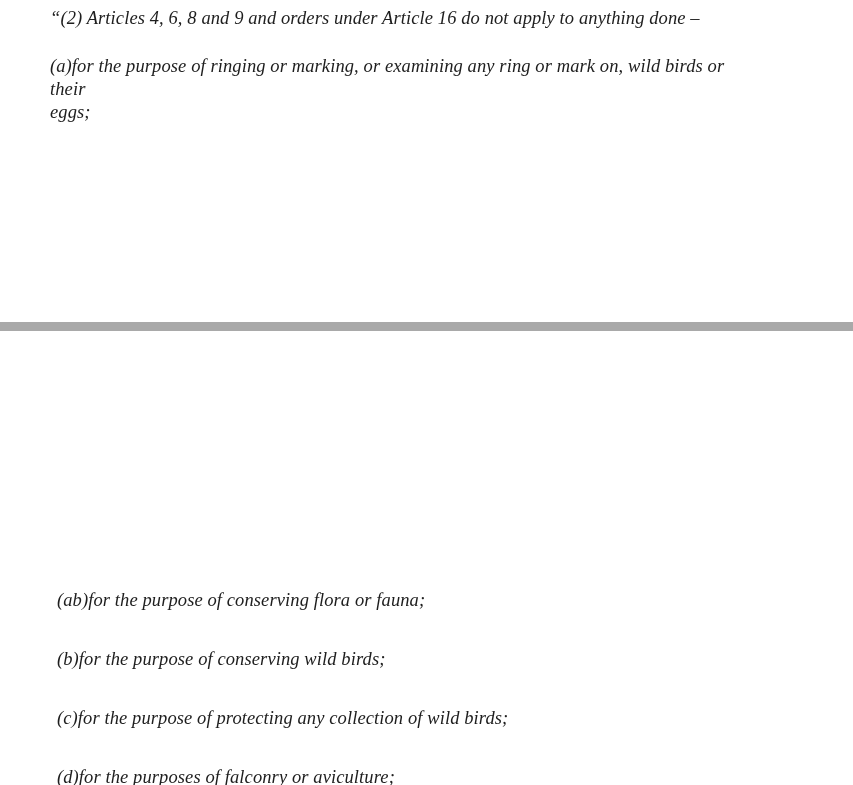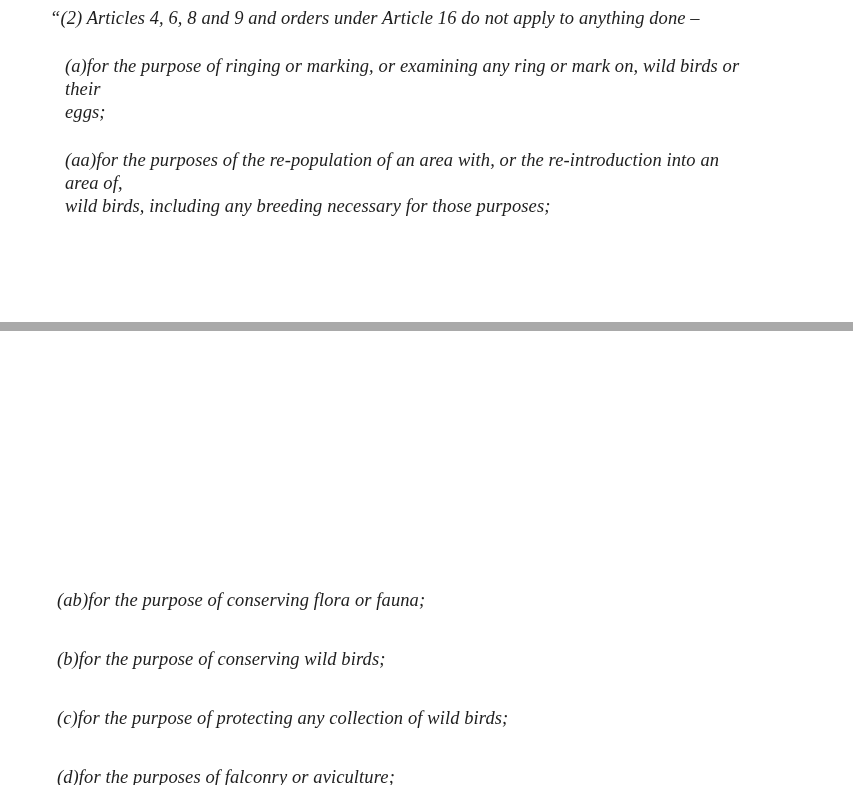--- a/index.html
+++ b/index.html
@@ -28,21 +28,20 @@
     font-size: 18.5px;
     line-height: 23px;
     letter-spacing: 0.1px;
   }
   .top-section {
     top: 0;
     padding: 7px 10px 0 50px;
   }
   .top-section p + p {
     margin-top: 25px;
-    margin-left: 15px;
   }
   .page-divider {
     position: absolute;
     top: 322px;
     left: 0;
     width: 853px;
     height: 9px;
     background: #a9a9a9;
   }
   .bottom-section {
@@ -53,22 +52,20 @@
     margin-top: 36px;
   }
 </style>
 </head>
 <body>
 
 <div class="page-section top-section">
   <p>“(2) Articles 4, 6, 8 and 9 and orders under Article 16 do not apply to anything done –</p>
   <p>(a)for the purpose of ringing or marking, or examining any ring or mark on, wild birds or their
 eggs;</p>
-  <p>(aa)for the purposes of the re-population of an area with, or the re-introduction into an area of,
-wild birds, including any breeding necessary for those purposes;</p>
 </div>
 
 <div class="page-divider" style="background: rgb(169, 169, 169);"></div>
 
 <div class="page-section bottom-section">
   <p>(ab)for the purpose of conserving flora or fauna;</p>
   <p>(b)for the purpose of conserving wild birds;</p>
   <p>(c)for the purpose of protecting any collection of wild birds;</p>
   <p>(d)for the purposes of falconry or aviculture;</p>
 </div>

